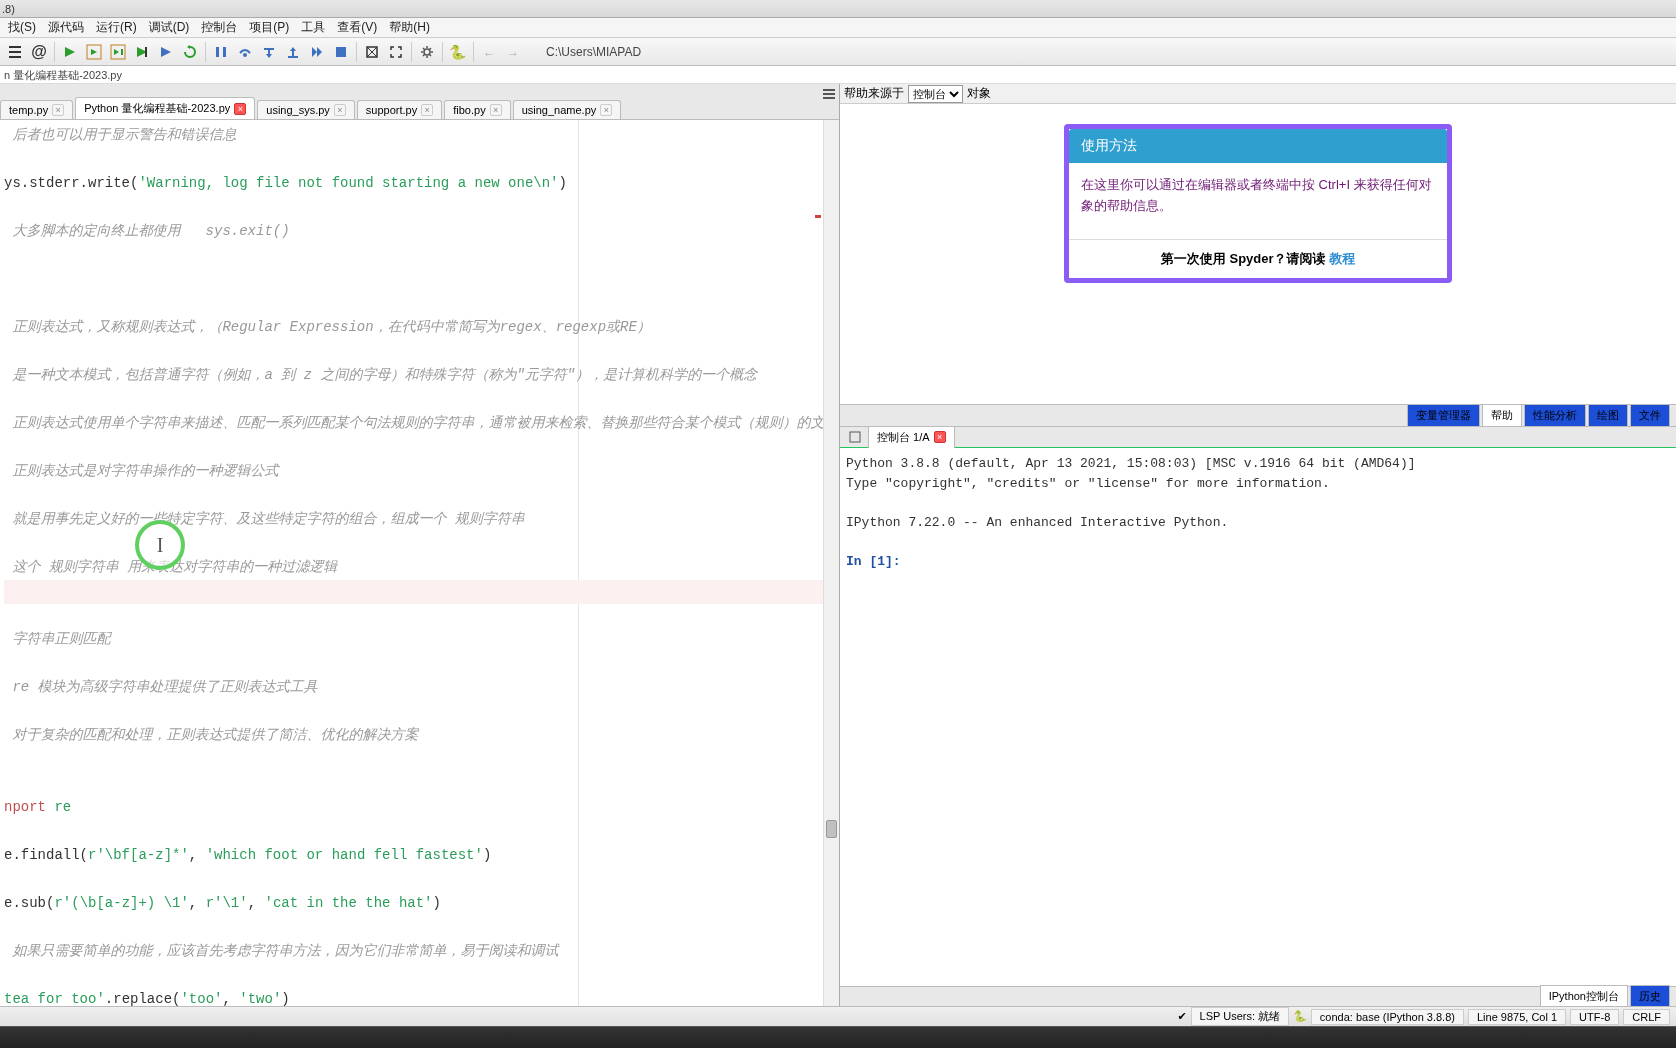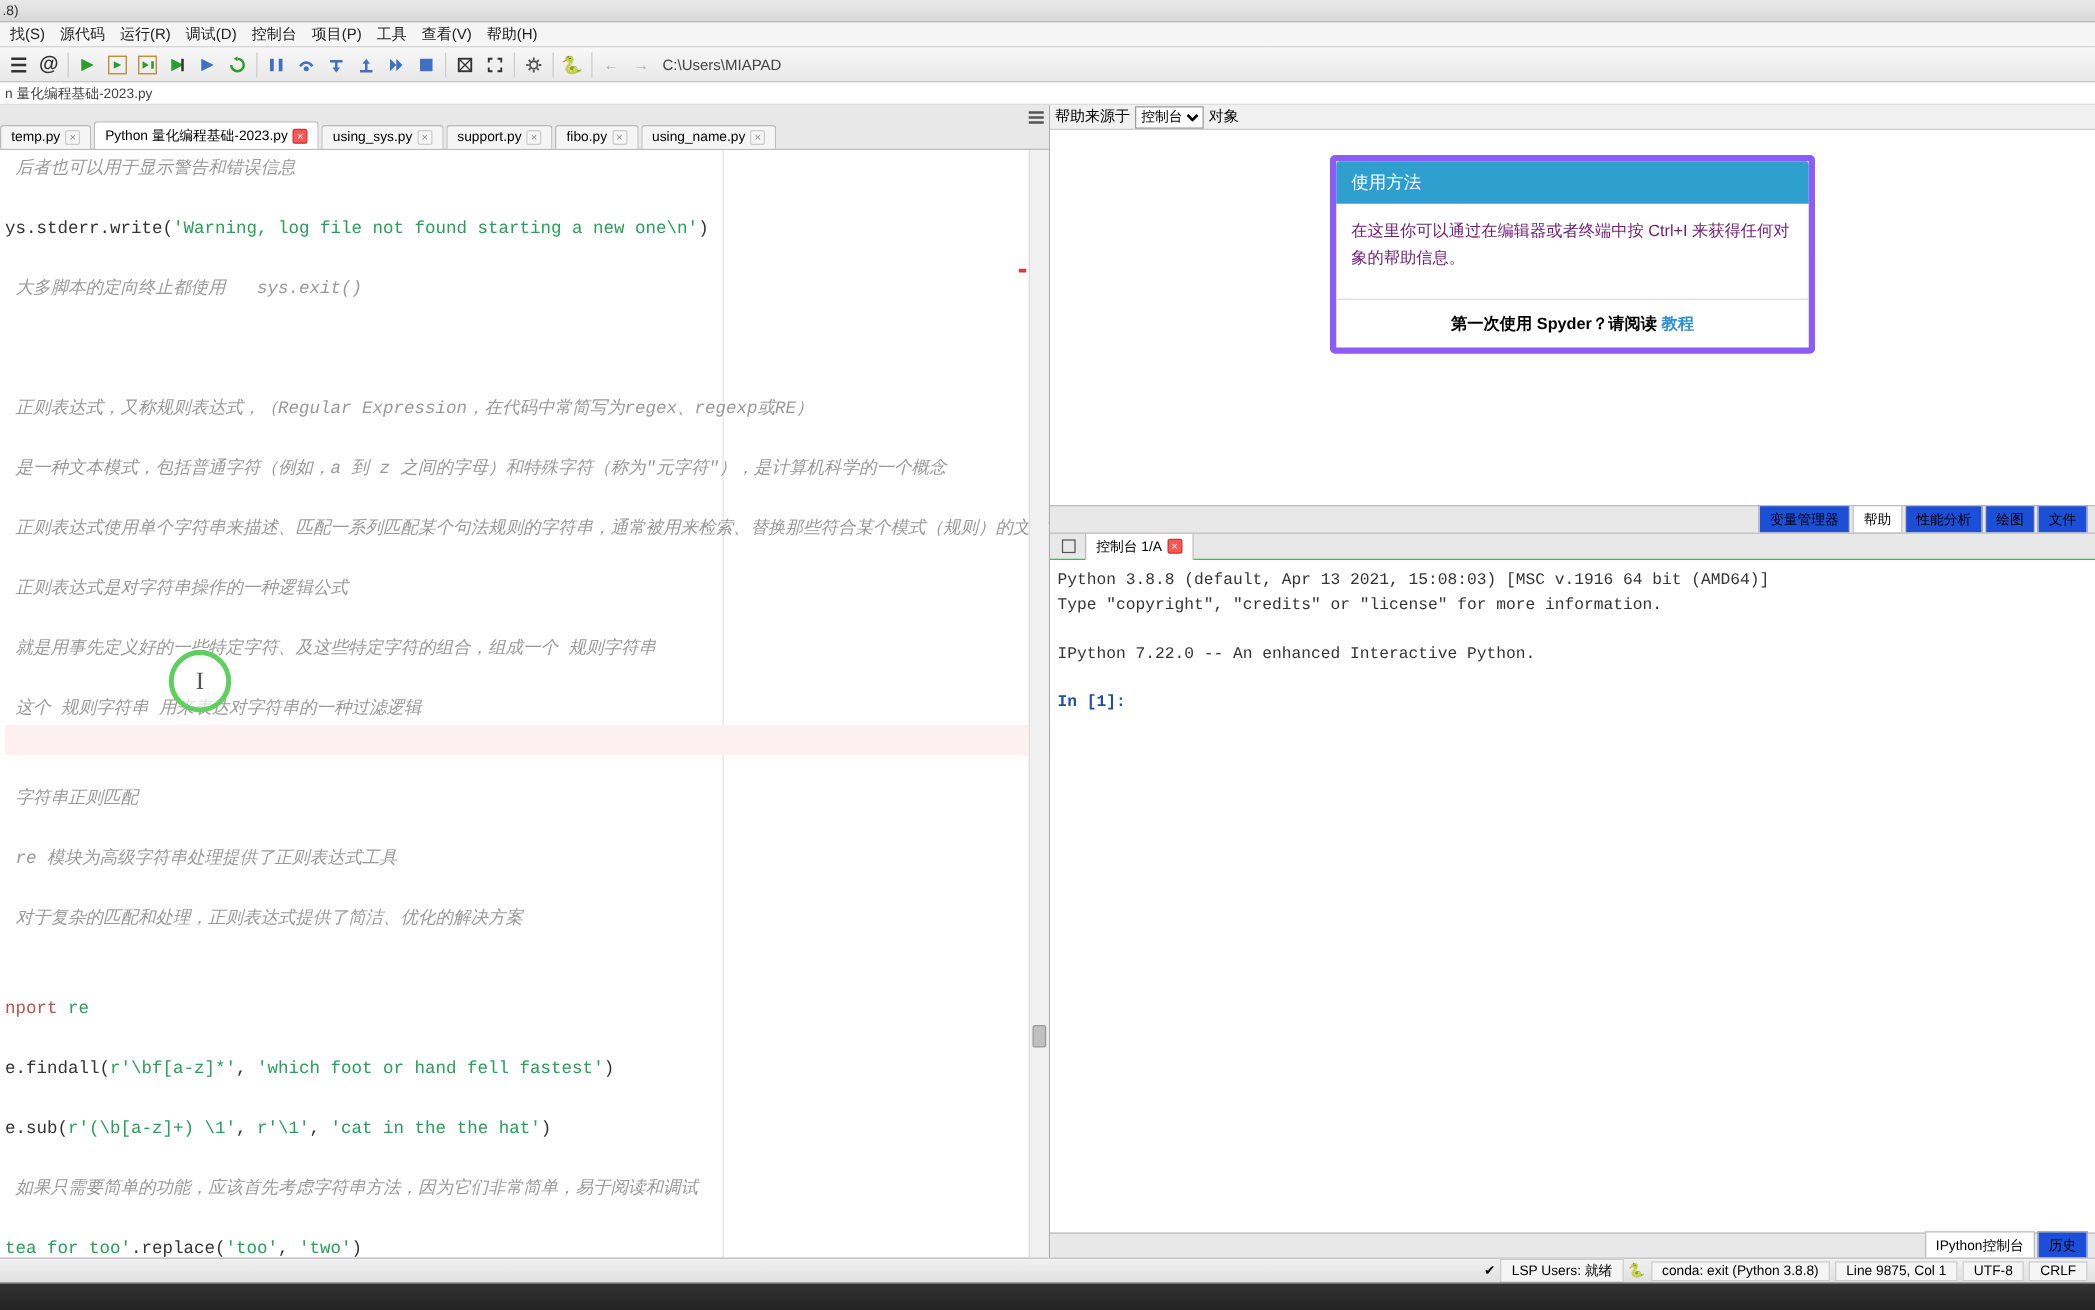--- a/index.html
+++ b/index.html
@@ -54,21 +54,21 @@
   cursor: pointer;
   border-radius: 2px;
 }
 .tool-sep {
   width: 1px;
   height: 20px;
   background: #ccc;
   margin: 0 2px;
 }
 .tool-path {
-  margin-left: 4px;
+  margin-left: 20px;
   font-size: 12px;
   color: #444;
 }
 .breadcrumb {
   height: 18px;
   background: #fff;
   border-bottom: 1px solid #ddd;
   font-size: 11px;
   padding-left: 4px;
   line-height: 18px;
@@ -566,19 +566,19 @@
       <span class="help-tab active">IPython控制台</span>
       <span class="help-tab">历史</span>
     </div>
   </div>
 </div>
 
 <div class="statusbar">
   <span>✔</span>
   <span class="status-cell">LSP Users: 就绪</span>
   <span>🐍</span>
-  <span class="status-cell">conda: exit (Python 3.8.8)</span>
+  <span class="status-cell">conda: base (IPython 3.8.8)</span>
   <span class="status-cell">Line 9875, Col 1</span>
   <span class="status-cell">UTF-8</span>
   <span class="status-cell">CRLF</span>
 </div>
 
 <div class="taskbar"></div>
 
 </body></html>

